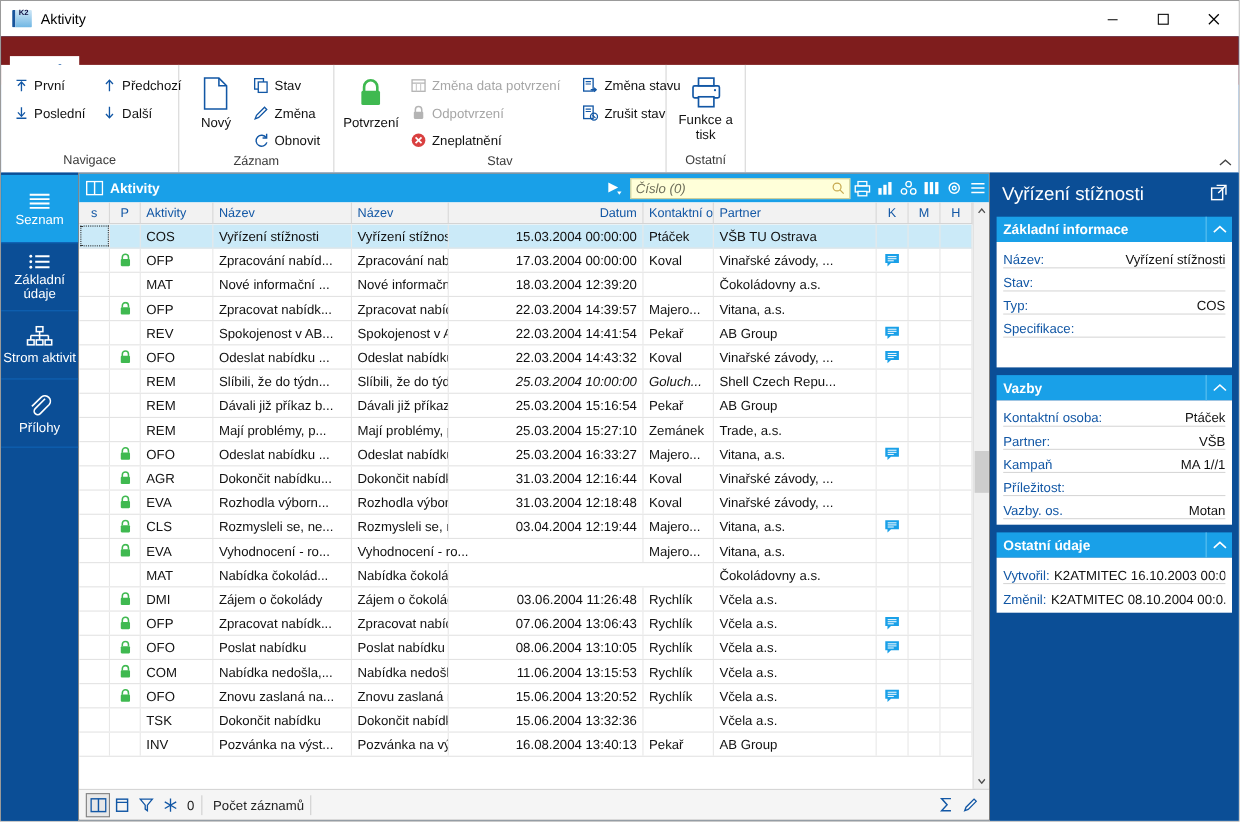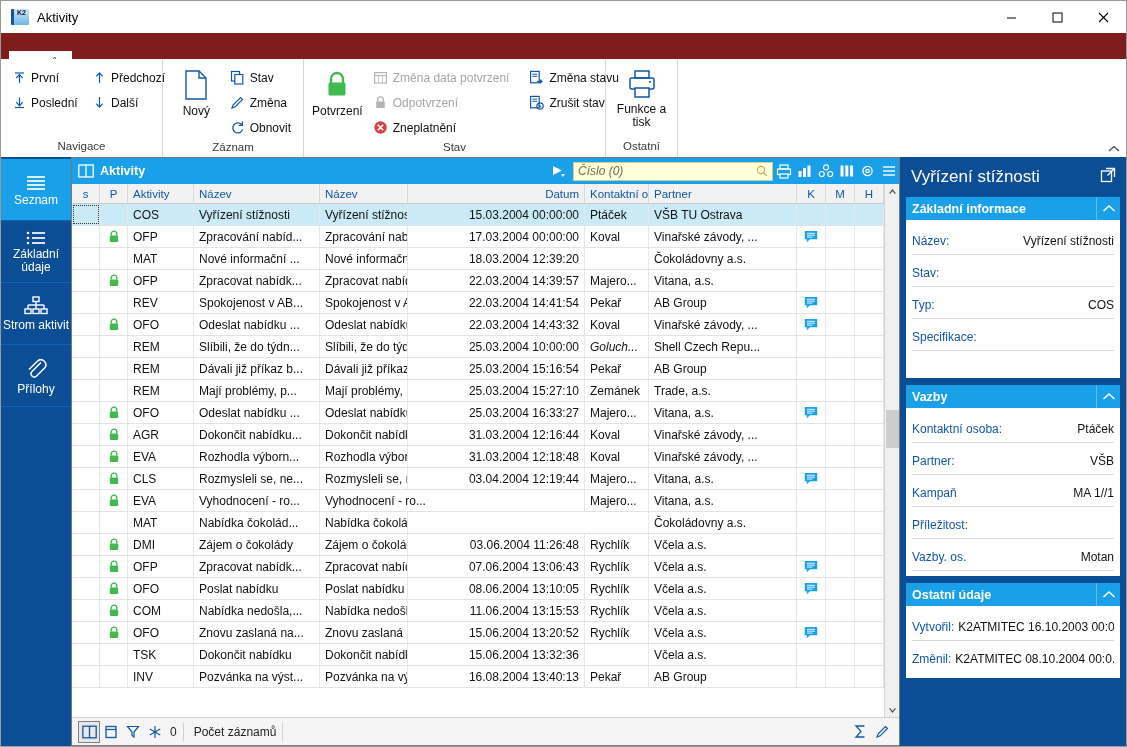--- a/index.html
+++ b/index.html
@@ -97,21 +97,21 @@
   
   .rightpanel{ width:226px; background:#0b4e96; display:flex; flex-direction:column; padding:0 6px 6px 6px;}
   .rp-title{ height:40px; display:flex;align-items:center; color:#fff; font-size:17px; padding-left:5px;}
   .rp-title .exp{ margin-left:auto; margin-right:4px;}
   .section{ margin-bottom:7px; }
   .sec-hdr{ height:23px; background:#19a0e8; display:flex; align-items:center; color:#fff;
             font-weight:bold; font-size:12.5px; padding-left:6px;}
   .sec-hdr .chev{ margin-left:auto; width:24px; display:flex;align-items:center;justify-content:center;
                   border-left:1px solid #5fc0f0; height:23px;}
   .sec-body{ background:#fff; padding:3px 6px 5px 6px;}
-  .frow{ height:21px; display:flex; align-items:flex-start; border-bottom:1px solid #d7d7d7;margin-top:11px; }
+  .frow{ height:21px; display:flex; align-items:flex-end; border-bottom:1px solid #d7d7d7; }
   .frow .k{ color:#1257a5; font-size:12px;}
   .frow .v{ margin-left:auto; color:#111; font-size:12px;}
   .frow.nb{border-bottom:none;}
   .frow .kv{ color:#111; font-size:12px; margin-left:4px; white-space:nowrap; overflow:hidden;}
   .spacer-rows{height:22px;}
   .rp-fill{flex:1;}
 </style>
 </head>
 <body>
 
@@ -555,21 +555,21 @@
                 </div>
                 <div class="cell c" style="width: 29px;"></div>
                 <div class="cell c" style="width: 29px;"></div>
               </div>
               <div class="row">
                 <div class="cell c" style="width: 28px;"></div>
                 <div class="cell c" style="width: 28px;"></div>
                 <div class="cell" style="width: 66px;">REM</div>
                 <div class="cell" style="width: 126px;">Slíbili, že do týdn...</div>
                 <div class="cell" style="width: 126px; flex: 1 1 0%;">Slíbili, že do týdn...</div>
-                <div class="cell r" style="width: 177px;">25.03.2004 10:00:00</div>
+                <div class="cell r" style="width: 177px; font-style: italic;">25.03.2004 10:00:00</div>
                 <div class="cell" style="width: 64px; font-style: italic;">Goluch...</div>
                 <div class="cell" style="width: 148px;">Shell Czech Repu...</div>
                 <div class="cell c" style="width: 29px;"></div>
                 <div class="cell c" style="width: 29px;"></div>
                 <div class="cell c" style="width: 29px;"></div>
               </div>
               <div class="row">
                 <div class="cell c" style="width: 28px;"></div>
                 <div class="cell c" style="width: 28px;"></div>
                 <div class="cell" style="width: 66px;">REM</div>

